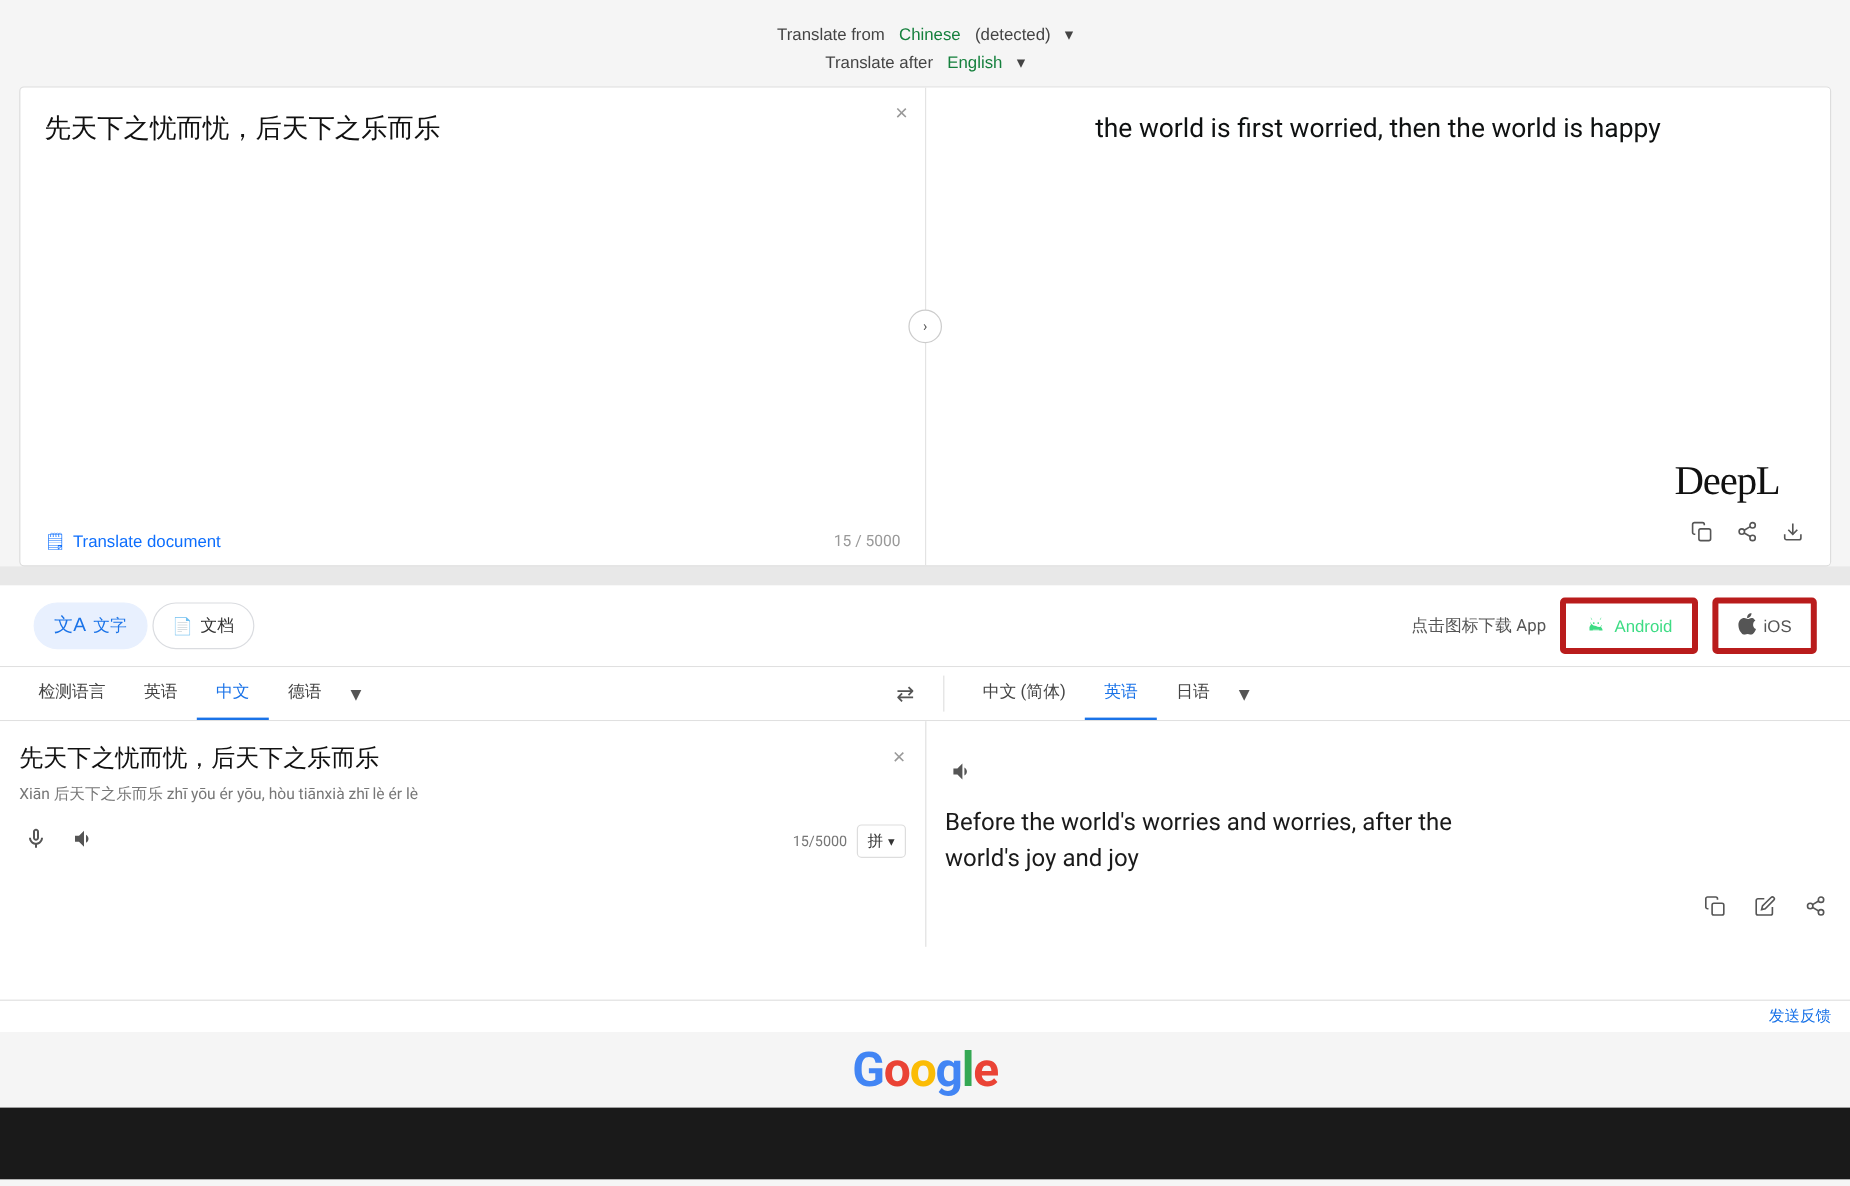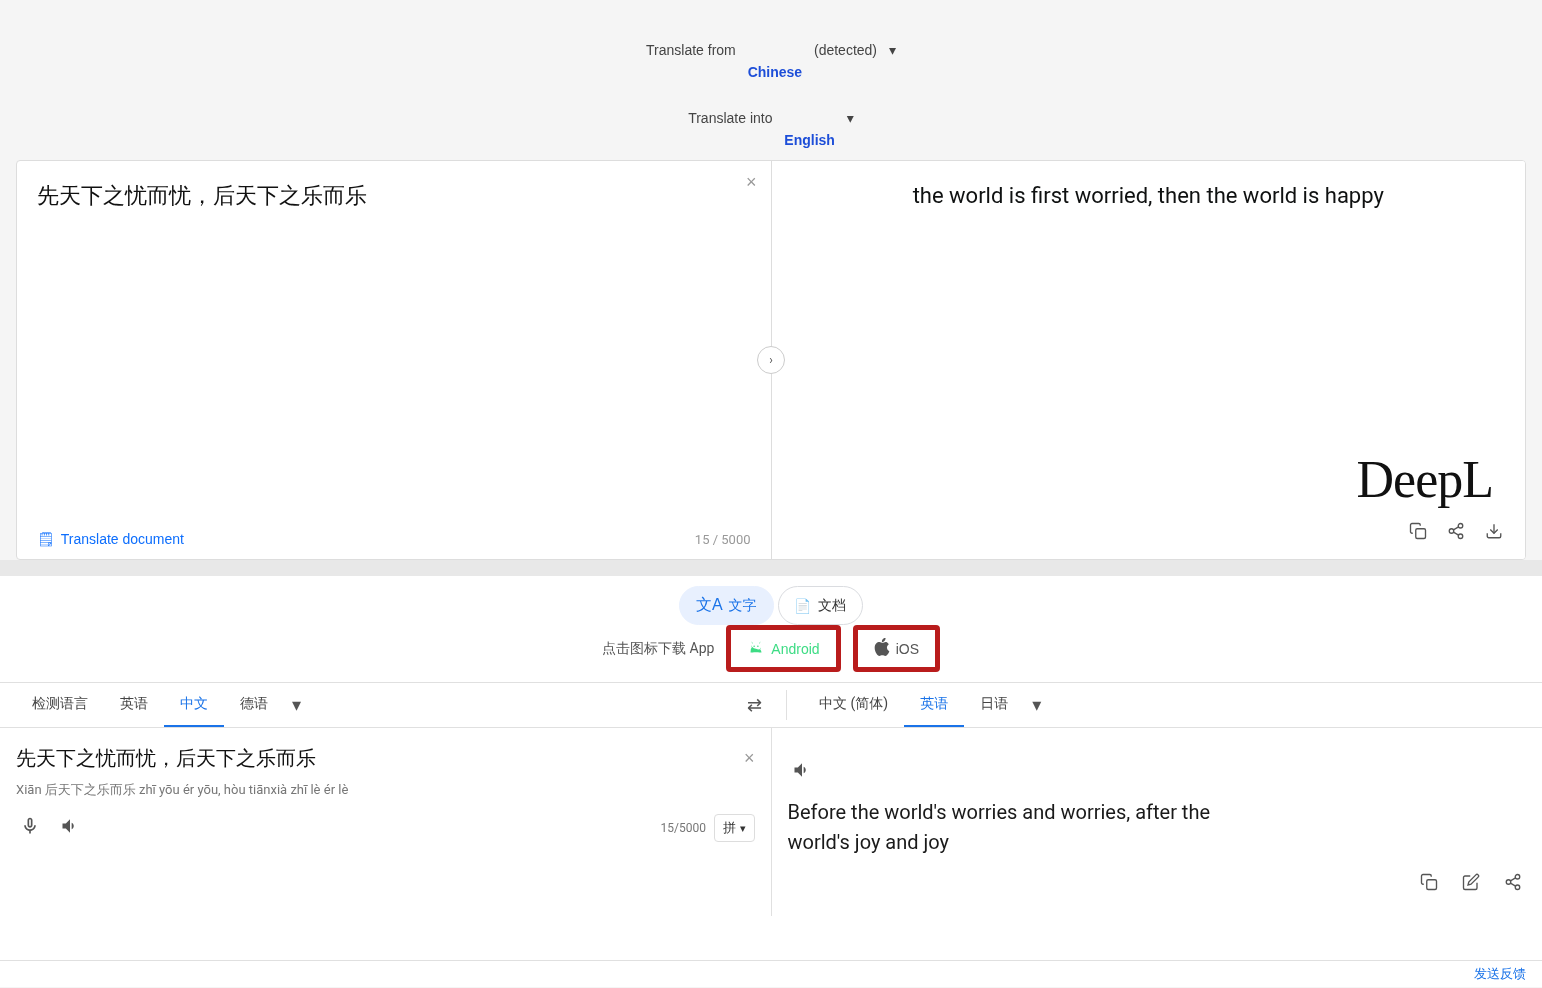--- a/index.html
+++ b/index.html
@@ -29,23 +29,22 @@
       align-items: center;
       gap: 4px;
       font-size: 14px;
       color: #444;
       cursor: pointer;
       background: none;
       border: none;
       padding: 4px 8px;
     }
     .deepl-lang-btn span.lang-name {
-      font-weight: 700;
-      color: #1d4ed8;
-      margin-top: 44px;
+      font-weight: 400;
+      color: #15803d;
     }
 
     .deepl-panels {
       display: flex;
       gap: 0;
       background: white;
       border: 1px solid #ddd;
       border-radius: 4px;
       overflow: hidden;
       min-height: 400px;
@@ -156,22 +155,22 @@
       border: none;
       cursor: pointer;
       color: #555;
       font-size: 18px;
       padding: 2px;
     }
 
     .deepl-logo {
       position: absolute;
       bottom: 50px;
-      right: 32px;
-      font-size: 52px;
+      right: 42px;
+      font-size: 34px;
       font-family: 'Georgia', serif;
       font-weight: 400;
       color: #111;
       letter-spacing: -1px;
     }
 
     
     .section-divider {
       height: 16px;
       background: #e8e8e8;
@@ -183,21 +182,20 @@
       padding: 0;
     }
 
     .google-top-bar {
       display: flex;
       align-items: center;
       justify-content: space-between;
       padding: 10px 28px;
       border-bottom: 1px solid #e0e0e0;
       background: white;
-      flex-direction: column;
     }
 
     .google-tabs-left {
       display: flex;
       gap: 4px;
     }
 
     .google-tab-btn {
       display: flex;
       align-items: center;
@@ -425,21 +423,21 @@
 </head>
 <body>
 
 <div class="deepl-section">
 
   <div class="deepl-header">
     <button class="deepl-lang-btn">
       <span>Translate from</span>&nbsp;<span class="lang-name">Chinese</span>&nbsp;<span>(detected)</span>&nbsp;<span>▾</span>
     </button>
     <button class="deepl-lang-btn">
-      <span>Translate into</span>&nbsp;<span class="lang-name">English</span>&nbsp;<span>▾</span>
+      <span>Translate after</span>&nbsp;<span class="lang-name">English</span>&nbsp;<span>▾</span>
     </button>
   </div>
 
   <div class="deepl-panels">
 
     <div class="deepl-input-panel">
       <textarea class="deepl-input-text" style="">先天下之忧而忧，后天下之乐而乐</textarea>
       <button class="deepl-close-btn">×</button>
 
       <div class="deepl-input-footer">

